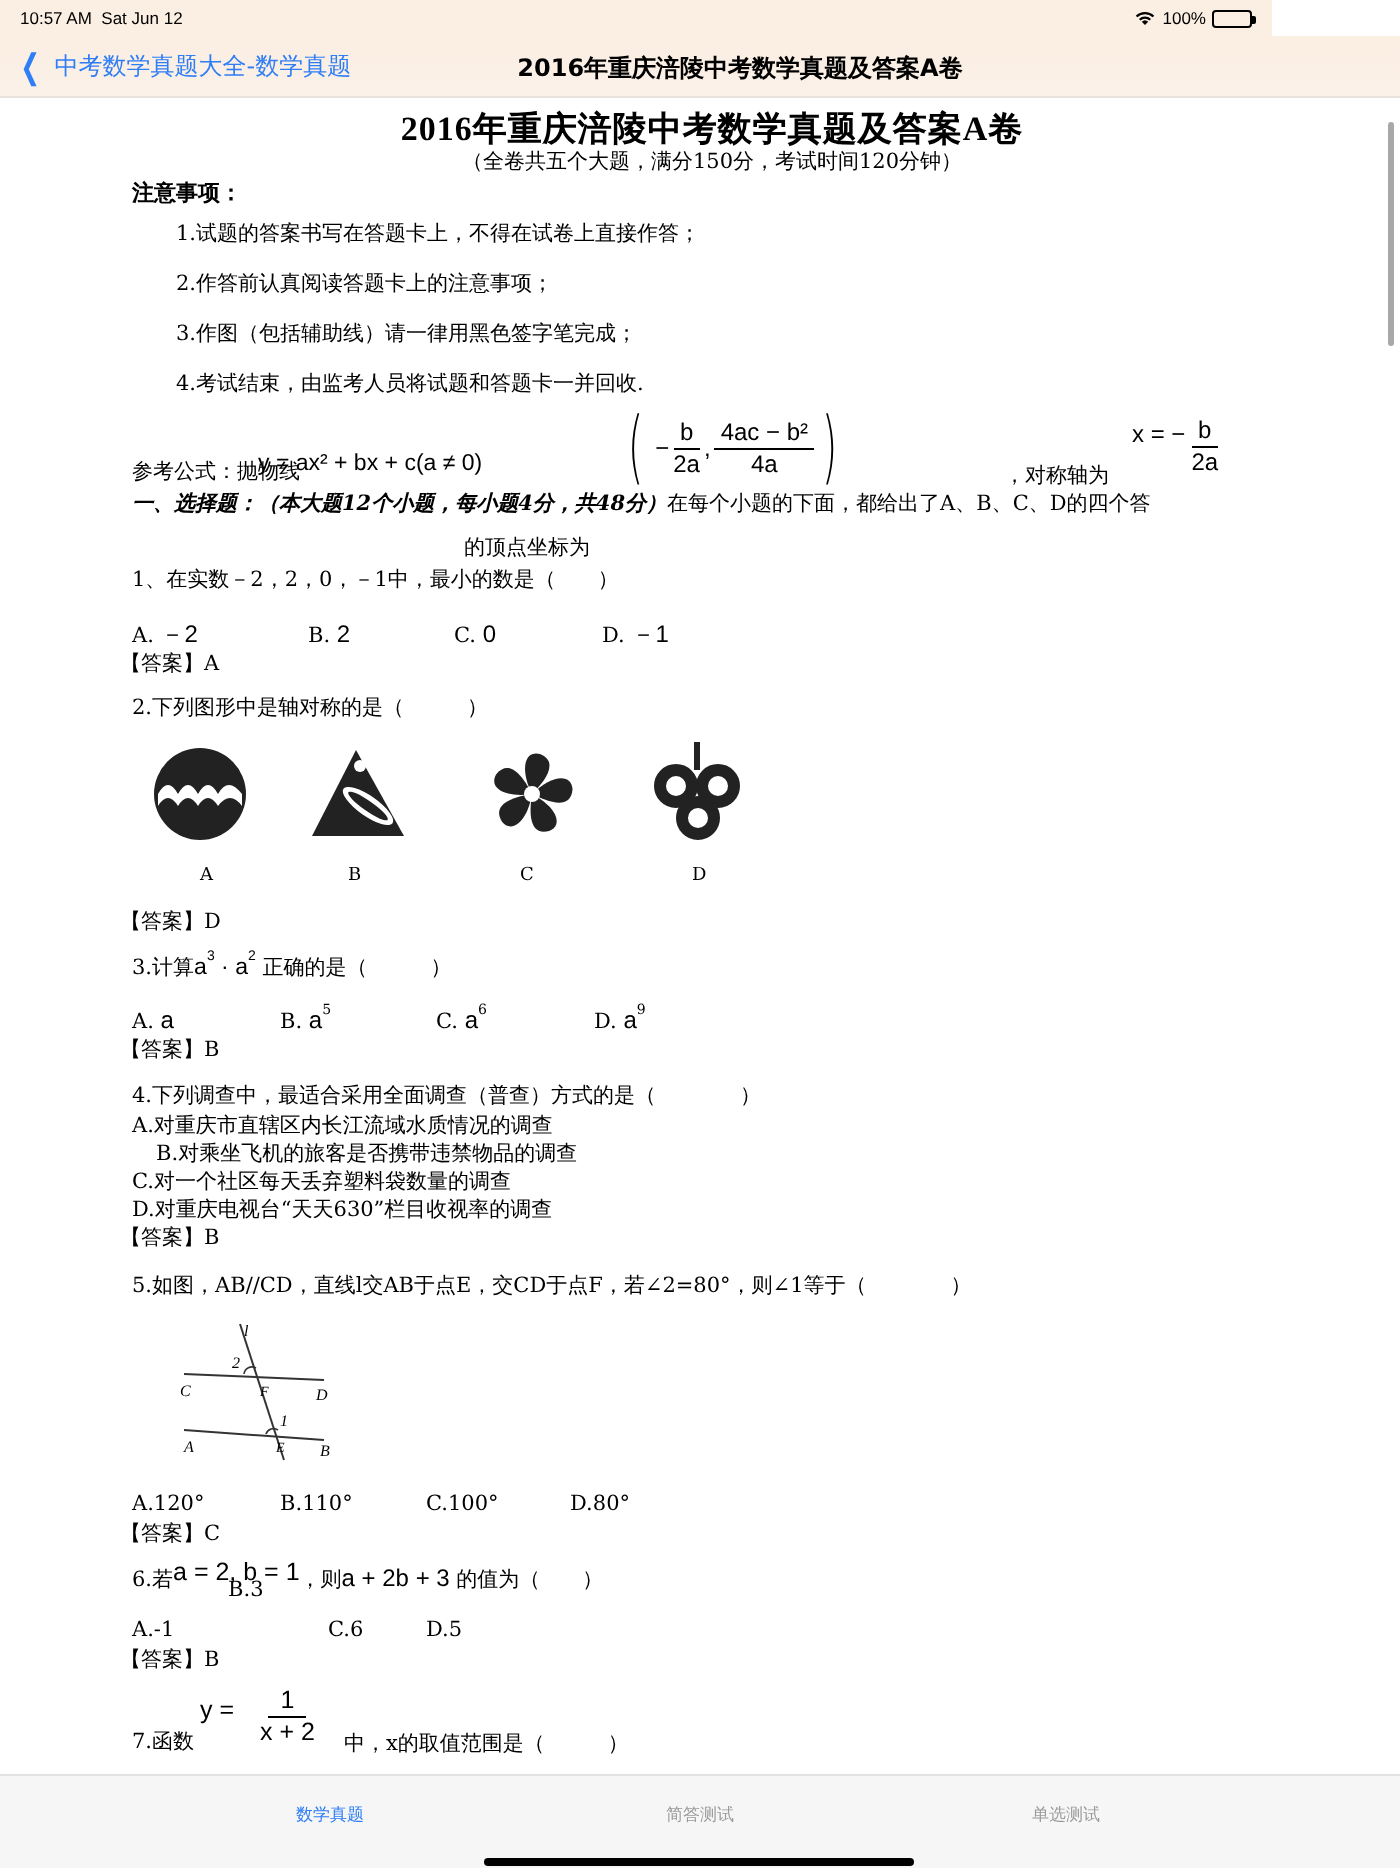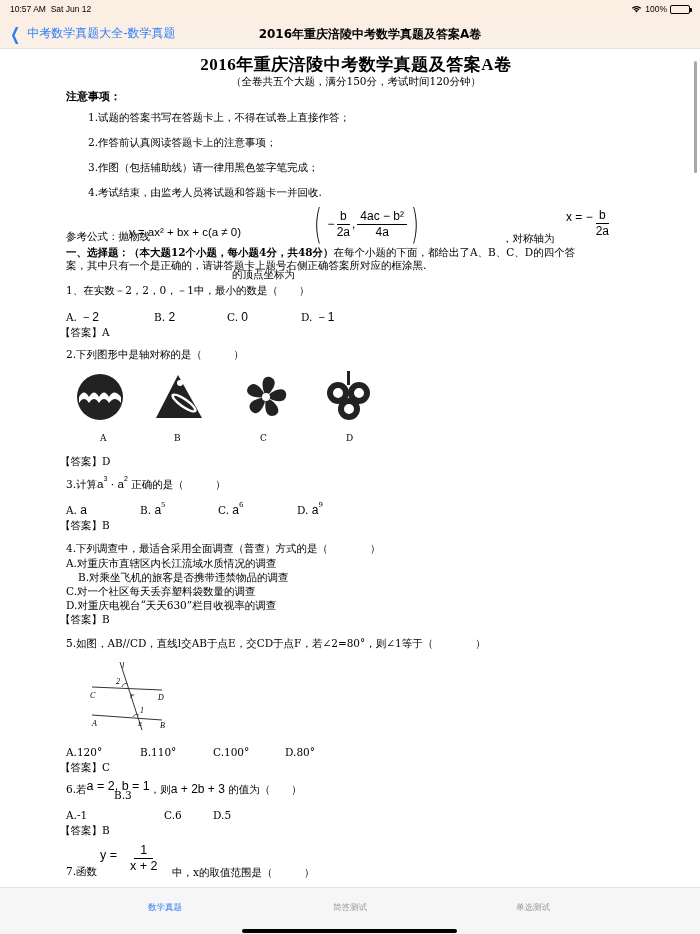--- a/index.html
+++ b/index.html
@@ -1,19 +1,19 @@
 <!DOCTYPE html>
 <html><head>
 <meta charset="utf-8">
 <style>
   * { box-sizing: border-box; margin: 0; padding: 0; }
   html, body { width: 700px; height: 934px; overflow: hidden; background: #ffffff; }
   body { font-family: "DejaVu Sans", "Liberation Sans", sans-serif; color: #000; position: relative; }
 
-  .status-bar { position: absolute; left: 0; top: 0; width: 700px; height: 18px; background: #fbeee3; font-size: 8.5px; font-family: "Liberation Sans", sans-serif; color: #000; }
+  .status-bar { position: absolute; left: 0; top: 0; width: 636px; height: 18px; background: #fbeee3; font-size: 8.5px; font-family: "Liberation Sans", sans-serif; color: #000; }
   .status-bar .time { position: absolute; left: 10px; top: 4px; }
   .status-bar .right { position: absolute; right: 10px; top: 4px; display: flex; align-items: center; gap: 3px; }
   .battery { width: 20px; height: 9px; border: 1px solid #000; border-radius: 2px; padding: 1px; position: relative; }
   .battery .fill { width: 100%; height: 100%; background: #000; border-radius: 1px; }
   .battery:after { content: ""; position: absolute; right: -3px; top: 2px; width: 2px; height: 4px; background: #000; border-radius: 0 1px 1px 0; }
 
   .nav-bar { position: absolute; left: 0; top: 18px; width: 700px; height: 31px; background: linear-gradient(#fbeee3, #fbf1e8); border-bottom: 1px solid #e8e2dc; }
   .nav-back { position: absolute; left: 8px; top: 7px; display: flex; align-items: center; color: #2f7ef6; font-size: 12px; font-family: "DejaVu Sans", sans-serif; cursor: pointer; }
   .nav-back .chev { font-size: 17px; margin-right: 5px; line-height: 14px; transform: scaleX(0.7); }
   .nav-title { position: absolute; left: 0; right: 0; top: 8px; text-align: center; font-size: 12px; font-weight: bold; font-family: "DejaVu Sans", sans-serif; padding-left: 40px; }
@@ -21,21 +21,21 @@
   .content { position: absolute; left: 0; top: 49px; width: 700px; height: 838px; background: #fff; overflow: hidden; }
   .scrollbar { position: absolute; right: 3px; top: 12px; width: 3px; height: 112px; background: #a8a8a8; border-radius: 2px; }
 
   .doc { position: absolute; left: 66px; top: 0; width: 580px; font-family: "DejaVu Serif", serif; font-size: 10.5px; line-height: 1.25; }
   .doc .abs { position: absolute; }
   .title { left: 0; width: 580px; top: 5px; text-align: center; font-size: 17px; font-weight: bold; font-family: "Liberation Serif", serif; letter-spacing: 0.5px; }
   .subtitle { left: 0; width: 580px; top: 26px; text-align: center; font-size: 10.5px; }
   .notice-head { left: 0; top: 41px; font-weight: bold; font-size: 11px; }
   .notice { left: 22px; font-size: 10.5px; }
   .sans { font-family: "Liberation Sans", sans-serif; }
-  .bold { font-weight: bold; }
+  .bold { font-weight: bold; font-style: italic; }
   .frac { display: inline-flex; flex-direction: column; align-items: center; vertical-align: middle; font-family: "Liberation Sans", sans-serif; font-size: 12px; }
   .frac .num { border-bottom: 1px solid #000; padding: 0 3px; line-height: 15px; }
   .frac .den { line-height: 15px; }
   .paren { font-size: 40px; font-family: "DejaVu Sans", sans-serif; font-weight: 100; line-height: 40px; vertical-align: middle; transform: scaleX(0.5); display: inline-block; }
   .opt { position: absolute; font-size: 10.5px; }
   .opt .val { font-family: "Liberation Sans", sans-serif; font-size: 12px; }
   sup { font-size: 7px; vertical-align: top; position: relative; top: -2px; }
   .answer { font-size: 10.5px; }
 
   .fig-svg { position: absolute; }
@@ -103,21 +103,20 @@
         <span class="sans" style="font-size:12px; margin-right:3px; position:relative; top:-6px;">x = −</span>
         <span class="frac">
             <span class="num">b</span>
             <span class="den">2a</span>
           </span>
       </span>
     </div>
 
     <div class="abs" style="left:0; top:197px; width:590px;">
       <span class="bold">一、选择题：（本大题12个小题，每小题4分，共48分）</span><span>在每个小题的下面，都给出了A、B、C、D的四个答</span><br>
-      <span>案，其中只有一个是正确的，请讲答题卡上题号右侧正确答案所对应的框涂黑.</span>
     </div>
 
     <div class="abs" style="left:0; top:235px;">1、在实数－2，2，0，－1中，最小的数是（　　）</div>
     <div class="opt" style="left:0; top:261px;"><span>A.</span> <span class="val">－2</span></div>
     <div class="opt" style="left:88px; top:261px;"><span>B.</span> <span class="val">2</span></div>
     <div class="opt" style="left:161px; top:261px;"><span>C.</span> <span class="val">0</span></div>
     <div class="opt" style="left:235px; top:261px;text-align:right;"><span>D.</span> <span class="val">－1</span></div>
     <div class="abs answer" style="left:-6px; top:277px;">【答案】A</div>
 
     <div class="abs" style="left:0; top:299px;">2.下列图形中是轴对称的是（　　　）</div>

